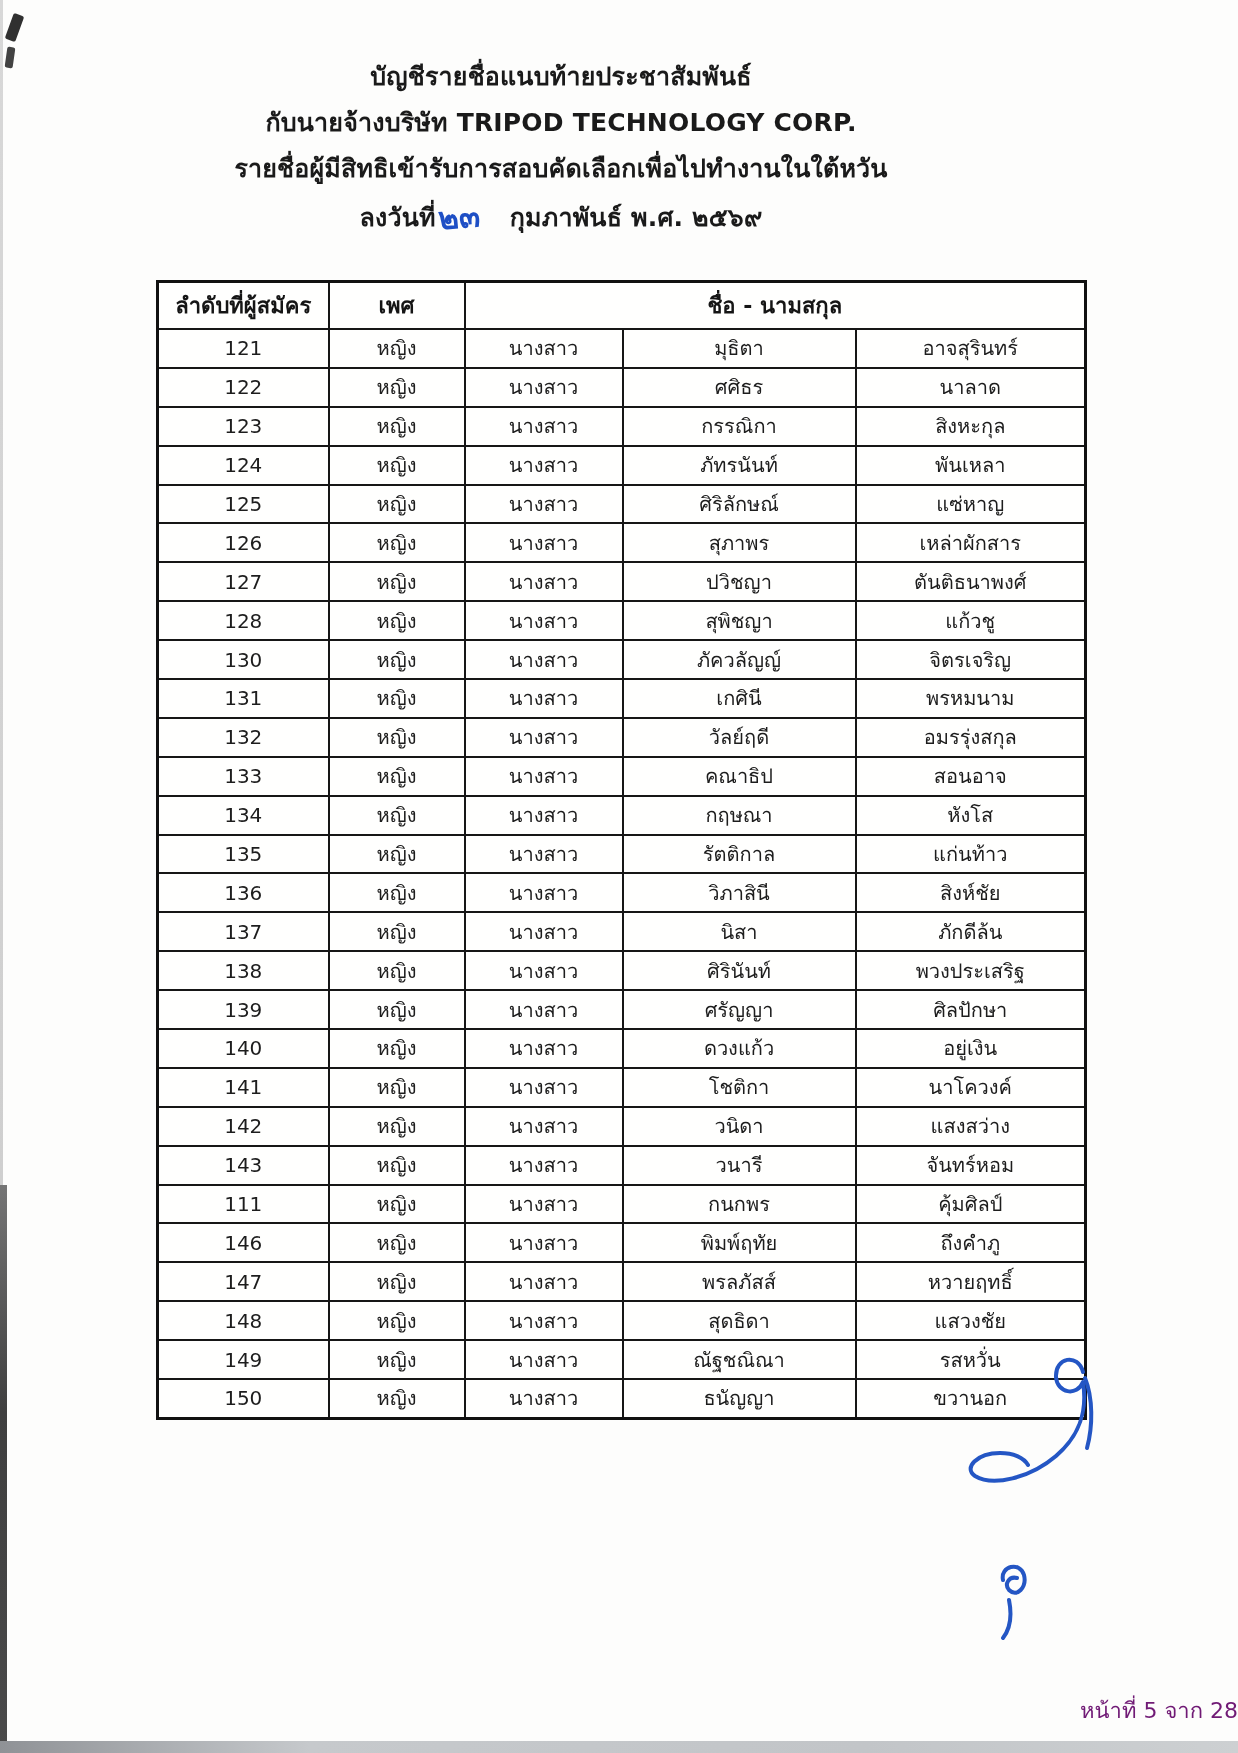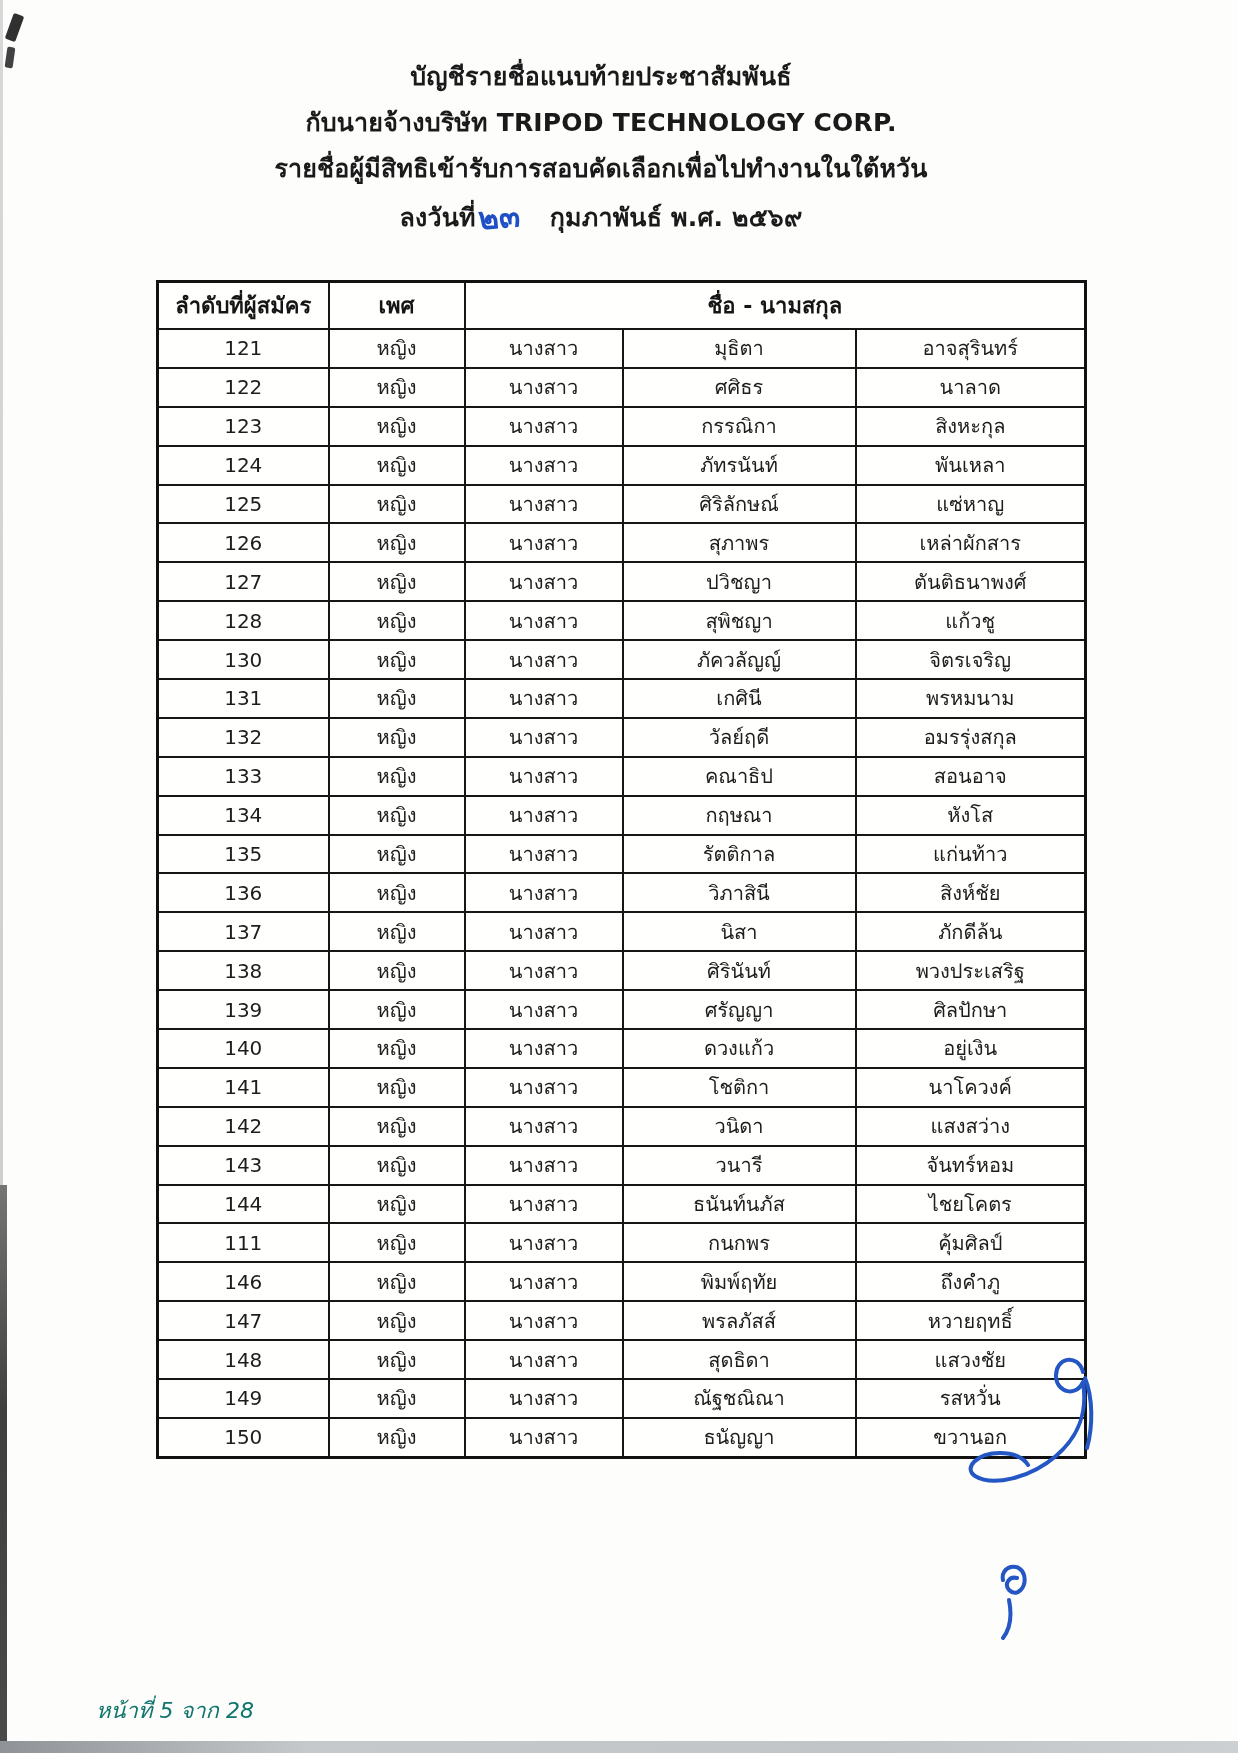--- a/index.html
+++ b/index.html
@@ -13,21 +13,20 @@
     color:#1b1b1b;
   }
   
   .title-block{
     position:absolute;top:54px;left:0;width:1122px;
     text-align:center;
     font-size:25px;font-weight:bold;
     line-height:46px;
     color:#1a1a1a;
     letter-spacing:0.2px;
-    padding-left:40px;
   }
   .date-line{white-space:nowrap;}
   .handwritten-day{
     display:inline-block;
     color:#1e4fc5;
     font-size:31px;
     font-weight:bold;
     transform:rotate(-5deg) translateY(2px);
     margin:0 12px 0 2px;
   }
@@ -58,24 +57,23 @@
   }
   table.applicants td{
     height:36.9px;
     font-size:20px;
     font-weight:500;
     color:#1d1d1d;
   }
   
   .footer{
     position:absolute;top:1693px;left:96px;width:1142px;
-    text-align:left;
+    text-align:right;
     font-size:22px;
-    color:#0f766e;
-    font-style:italic;
+    color:#701a75;
   }
   
   .edge-left-faint{
     position:absolute;left:0;top:0;width:3px;height:1190px;
     background:linear-gradient(180deg,#d8d8d8,#cfcfcf);
   }
   .edge-left-dark{
     position:absolute;left:0;top:1185px;width:7px;height:568px;
     background:linear-gradient(180deg,#757575,#3f3f3f 40%,#4a4a4a);
   }
@@ -278,27 +276,20 @@
           <td>แสงสว่าง</td>
         </tr>
         <tr>
           <td>143</td>
           <td>หญิง</td>
           <td>นางสาว</td>
           <td>วนารี</td>
           <td>จันทร์หอม</td>
         </tr>
         <tr>
-          <td>144</td>
-          <td>หญิง</td>
-          <td>นางสาว</td>
-          <td>ธนันท์นภัส</td>
-          <td>ไชยโคตร</td>
-        </tr>
-        <tr>
           <td>111</td>
           <td>หญิง</td>
           <td>นางสาว</td>
           <td>กนกพร</td>
           <td>คุ้มศิลป์</td>
         </tr>
         <tr>
           <td>146</td>
           <td>หญิง</td>
           <td>นางสาว</td>

